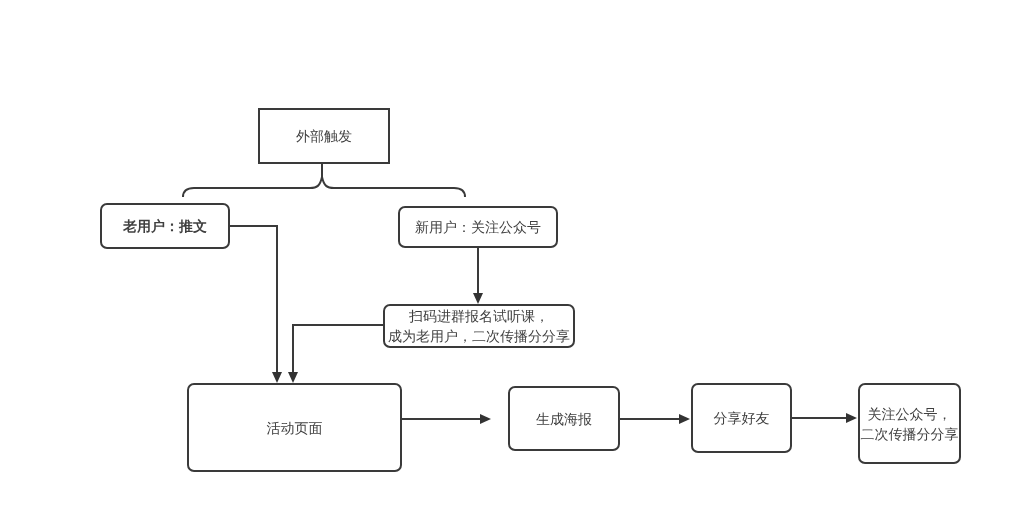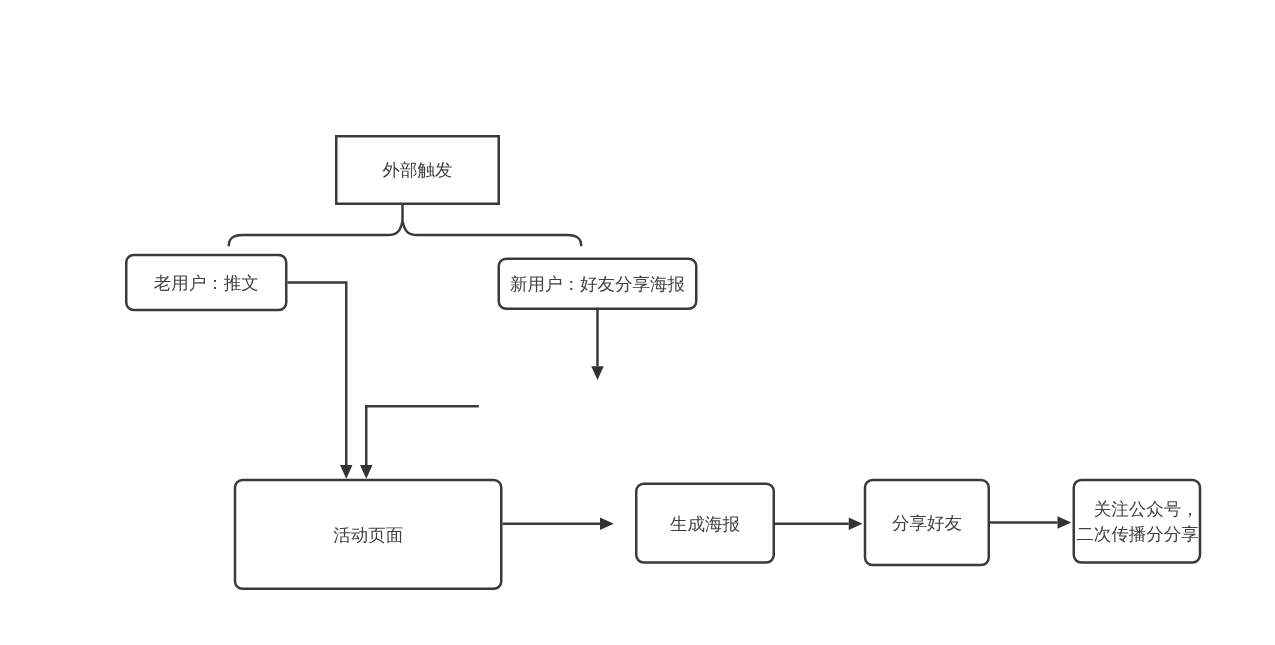--- a/index.html
+++ b/index.html
@@ -40,21 +40,21 @@
     font-size: 14px;
     line-height: 20px;
     display: flex;
     flex-direction: column;
     align-items: center;
     justify-content: center;
     text-align: center;
     white-space: nowrap;
   }
   .node.rounded { border-radius: 7px; }
-  .node.sharp   { border-radius: 0; margin-left: 10px; }
+  .node.sharp   { border-radius: 0; }
 </style>
 </head>
 <body>
 
 <div class="canvas">
 
   <svg class="connectors" width="1020" height="516" viewBox="0 0 1020 516" aria-hidden="true">
 
     <line x1="322" y1="164" x2="322" y2="177"></line>
     <path d="M 183 197 C 183 191 186 188 194 188 L 310 188 C 317 188 320 186 322 177 C 324 186 327 188 334 188 L 454 188 C 462 188 465 191 465 197"></path>
@@ -75,39 +75,43 @@
     <polygon points="679,414 679,424 690,419"></polygon>
 
     <path d="M 792 418 L 846 418"></path>
     <polygon points="846,413 846,423 857,418"></polygon>
   </svg>
 
   <div class="node sharp" style="left:258px; top:108px; width:132px; height:56px;">
     <span>外部触发</span>
   </div>
 
-  <div class="node rounded" style="left:100px; top:203px; width:130px; height:46px;">
+  <div class="node rounded" style="left:100px; top:203px; width:130px; height:46px;font-weight:bold;">
     <span>老用户：推文</span>
   </div>
 
   <div class="node rounded" style="left:398px; top:206px; width:160px; height:42px;">
-    <span>新用户：好友分享海报</span>
+    <span>新用户：关注公众号</span>
   </div>
 
+  <div class="node rounded" style="left:383px; top:304px; width:192px; height:44px;">
+    <span>扫码进群报名试听课，</span>
+    <span>成为老用户，二次传播分分享</span>
+  </div>
 
   <div class="node rounded" style="left:187px; top:383px; width:215px; height:89px;">
     <span>活动页面</span>
   </div>
 
   <div class="node rounded" style="left:508px; top:386px; width:112px; height:65px;">
     <span>生成海报</span>
   </div>
 
   <div class="node rounded" style="left:691px; top:383px; width:101px; height:70px;">
     <span>分享好友</span>
   </div>
 
-  <div class="node rounded" style="left:858px; top:383px; width:103px; height:68px;align-items:flex-end;">
+  <div class="node rounded" style="left:858px; top:383px; width:103px; height:81px;">
     <span>关注公众号，</span>
     <span>二次传播分分享</span>
   </div>
 
 </div>
 
 </body></html>

